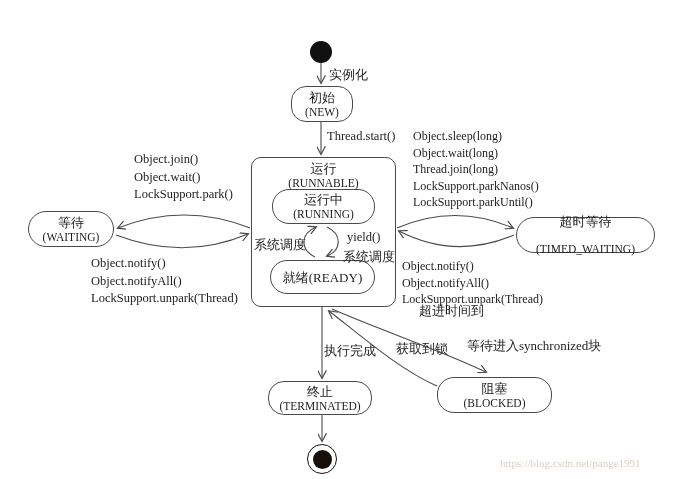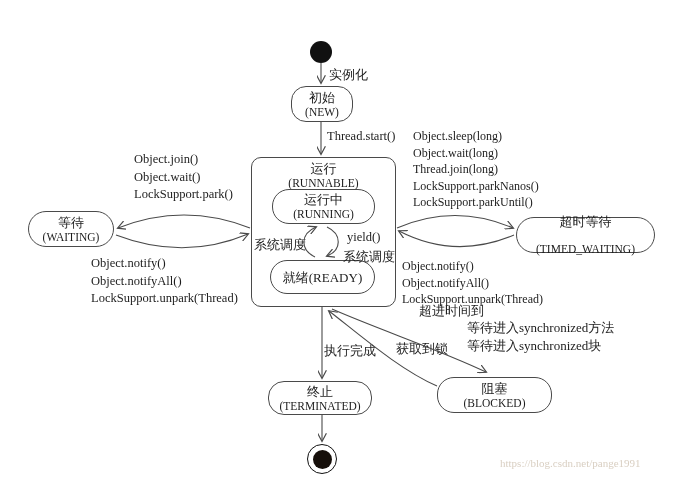--- a/index.html
+++ b/index.html
@@ -122,21 +122,20 @@
   </div>
   <div class="lbl zhlbl" style="left:419px;top:302px;">超进时间到</div>
 
   <div class="lbl zhlbl" style="left:254px;top:236px;">系统调度</div>
   <div class="lbl code" style="left:347px;top:229px;">yield()</div>
   <div class="lbl zhlbl" style="left:343px;top:248px;">系统调度</div>
 
   <div class="lbl zhlbl" style="left:324px;top:342px;">执行完成</div>
   <div class="lbl zhlbl" style="left:396px;top:340px;">获取到锁</div>
 
-  <div class="lbl zhlbl" style="left:467px;top:319px;">等待进入synchronized方法</div>
   <div class="lbl zhlbl" style="left:467px;top:337px;">等待进入synchronized块</div>
 
   <svg id="edges" width="700" height="479" viewBox="0 0 700 479">
     <defs>
       <marker id="arrow" viewBox="0 0 10 8" markerWidth="11" markerHeight="9" refX="7" refY="4" orient="auto" markerUnits="userSpaceOnUse">
         <path class="arrowhead" d="M0,0 L7.5,4 L0,8"></path>
       </marker>
     </defs>
     <path class="edge" marker-end="url(#arrow)" d="M 321 63 L 321 83"></path>
     <path class="edge" marker-end="url(#arrow)" d="M 321 122 L 321 154"></path>

